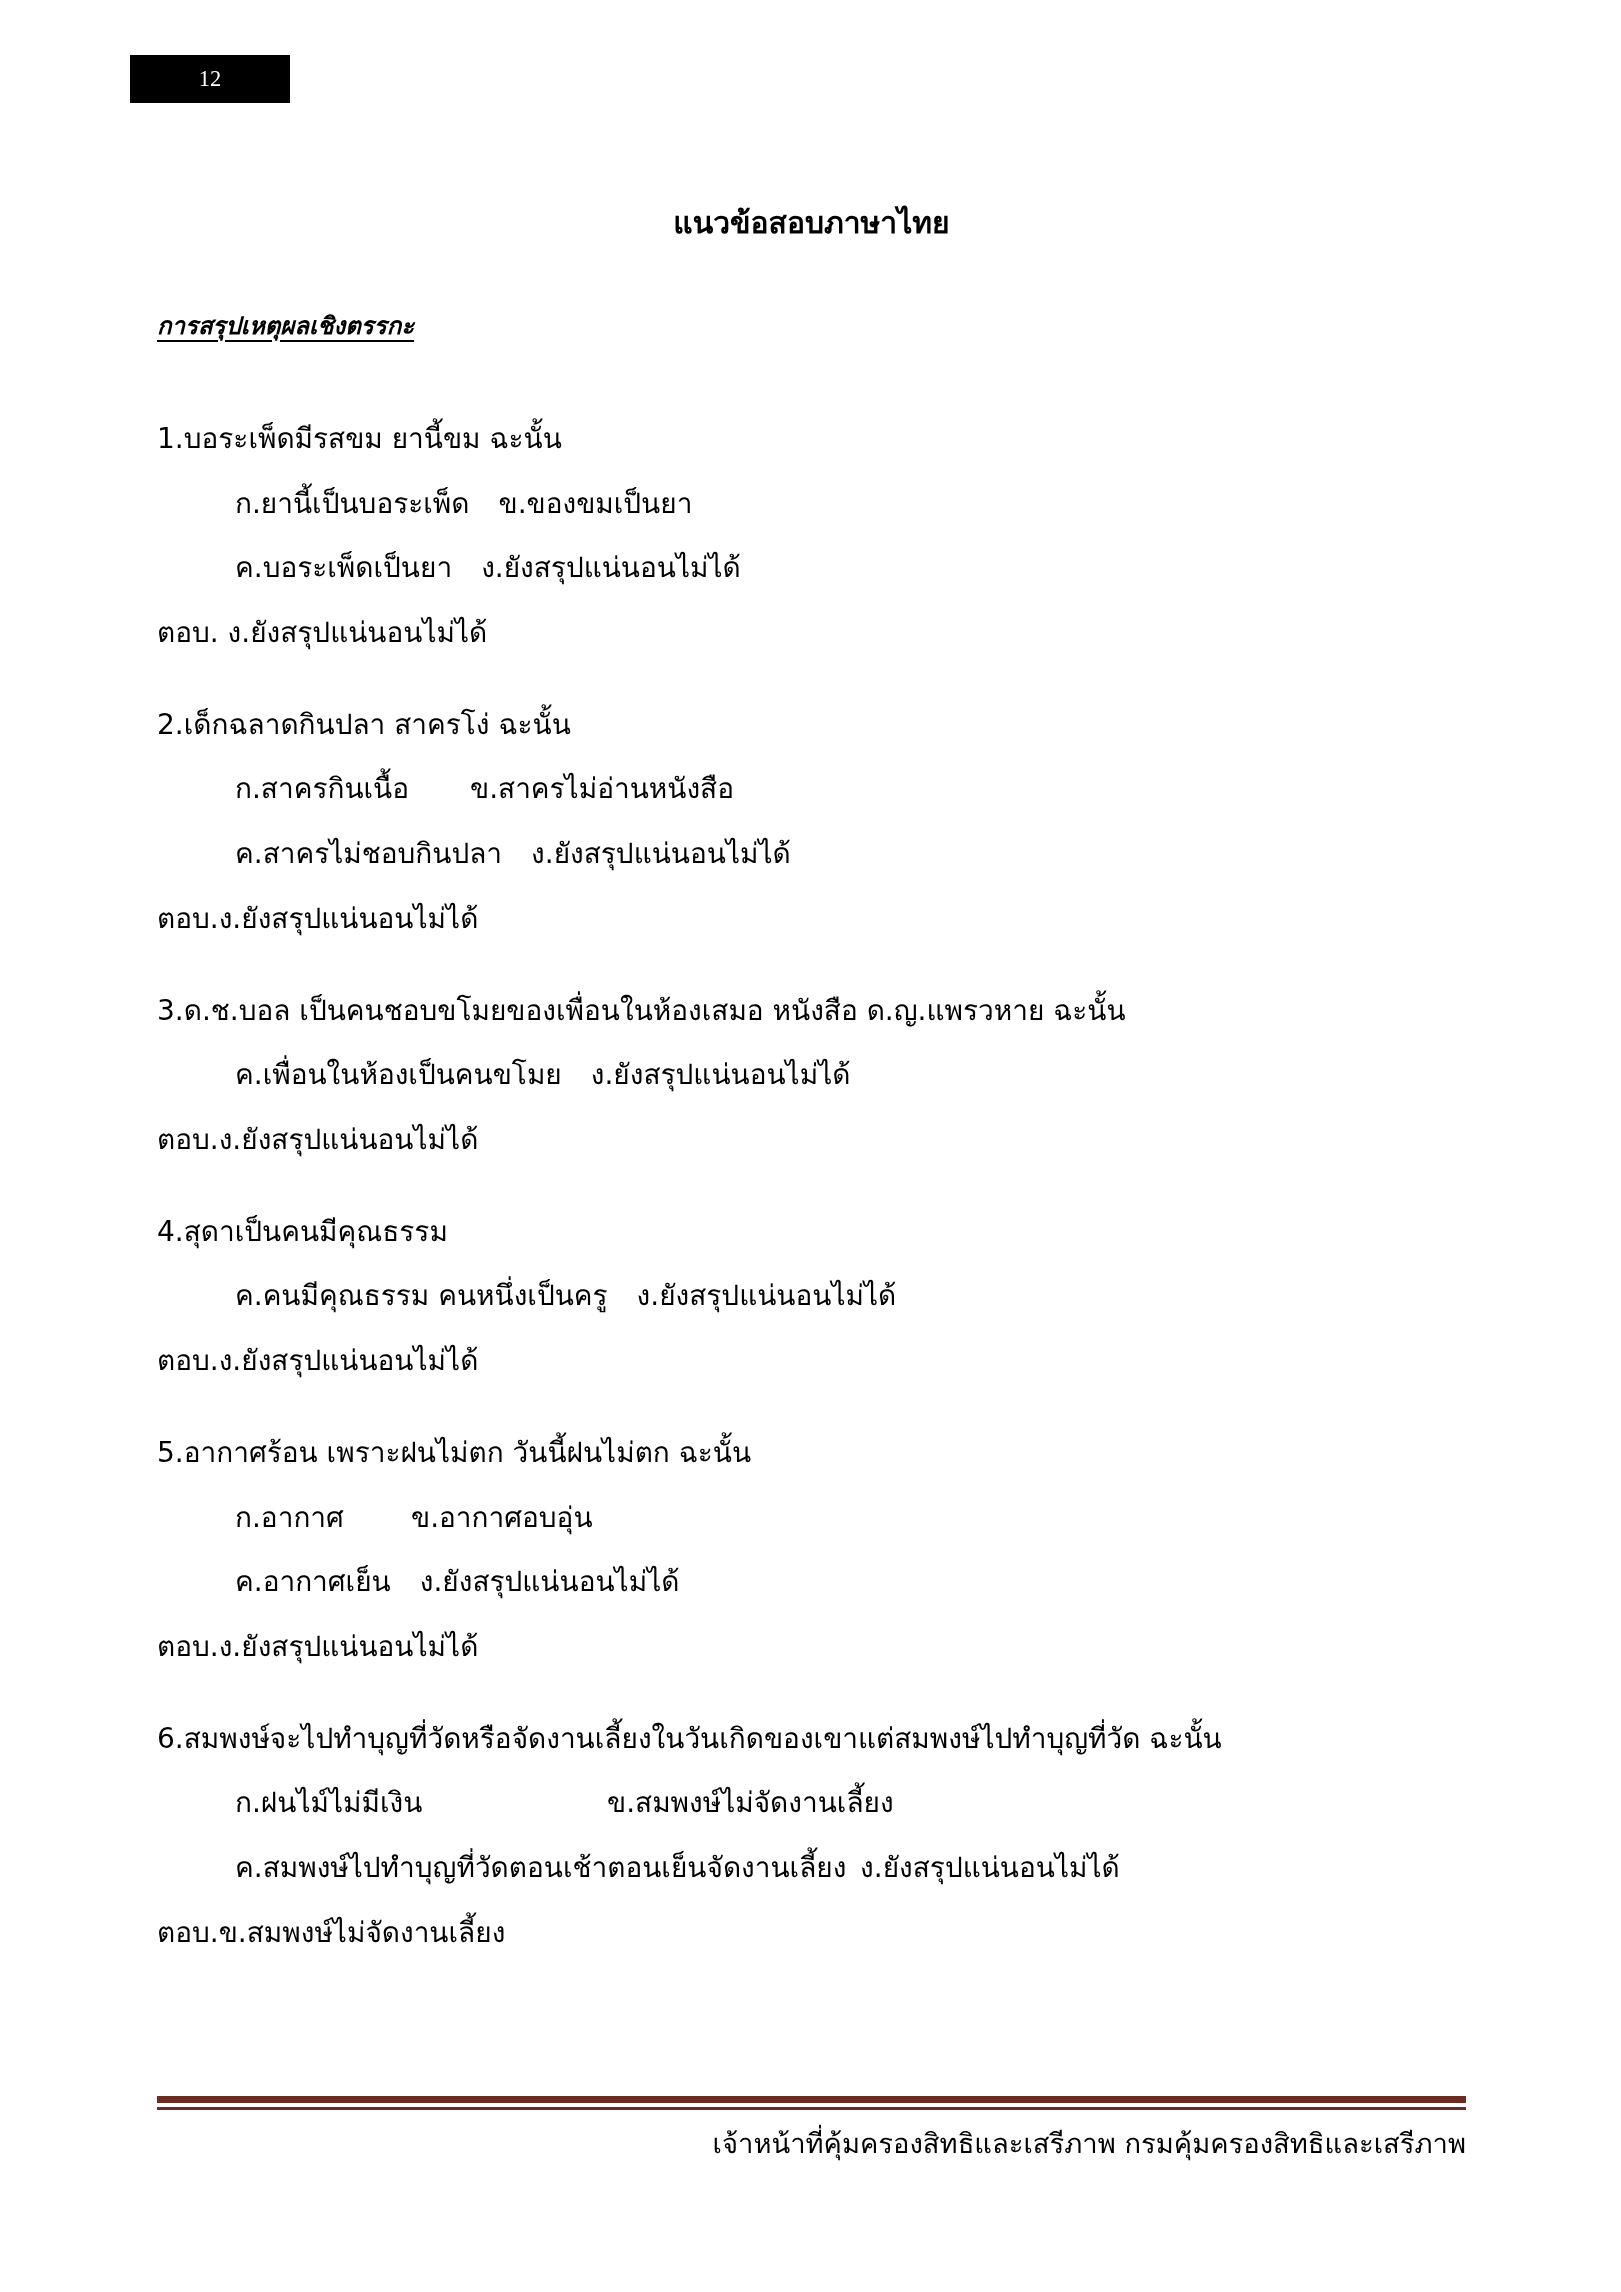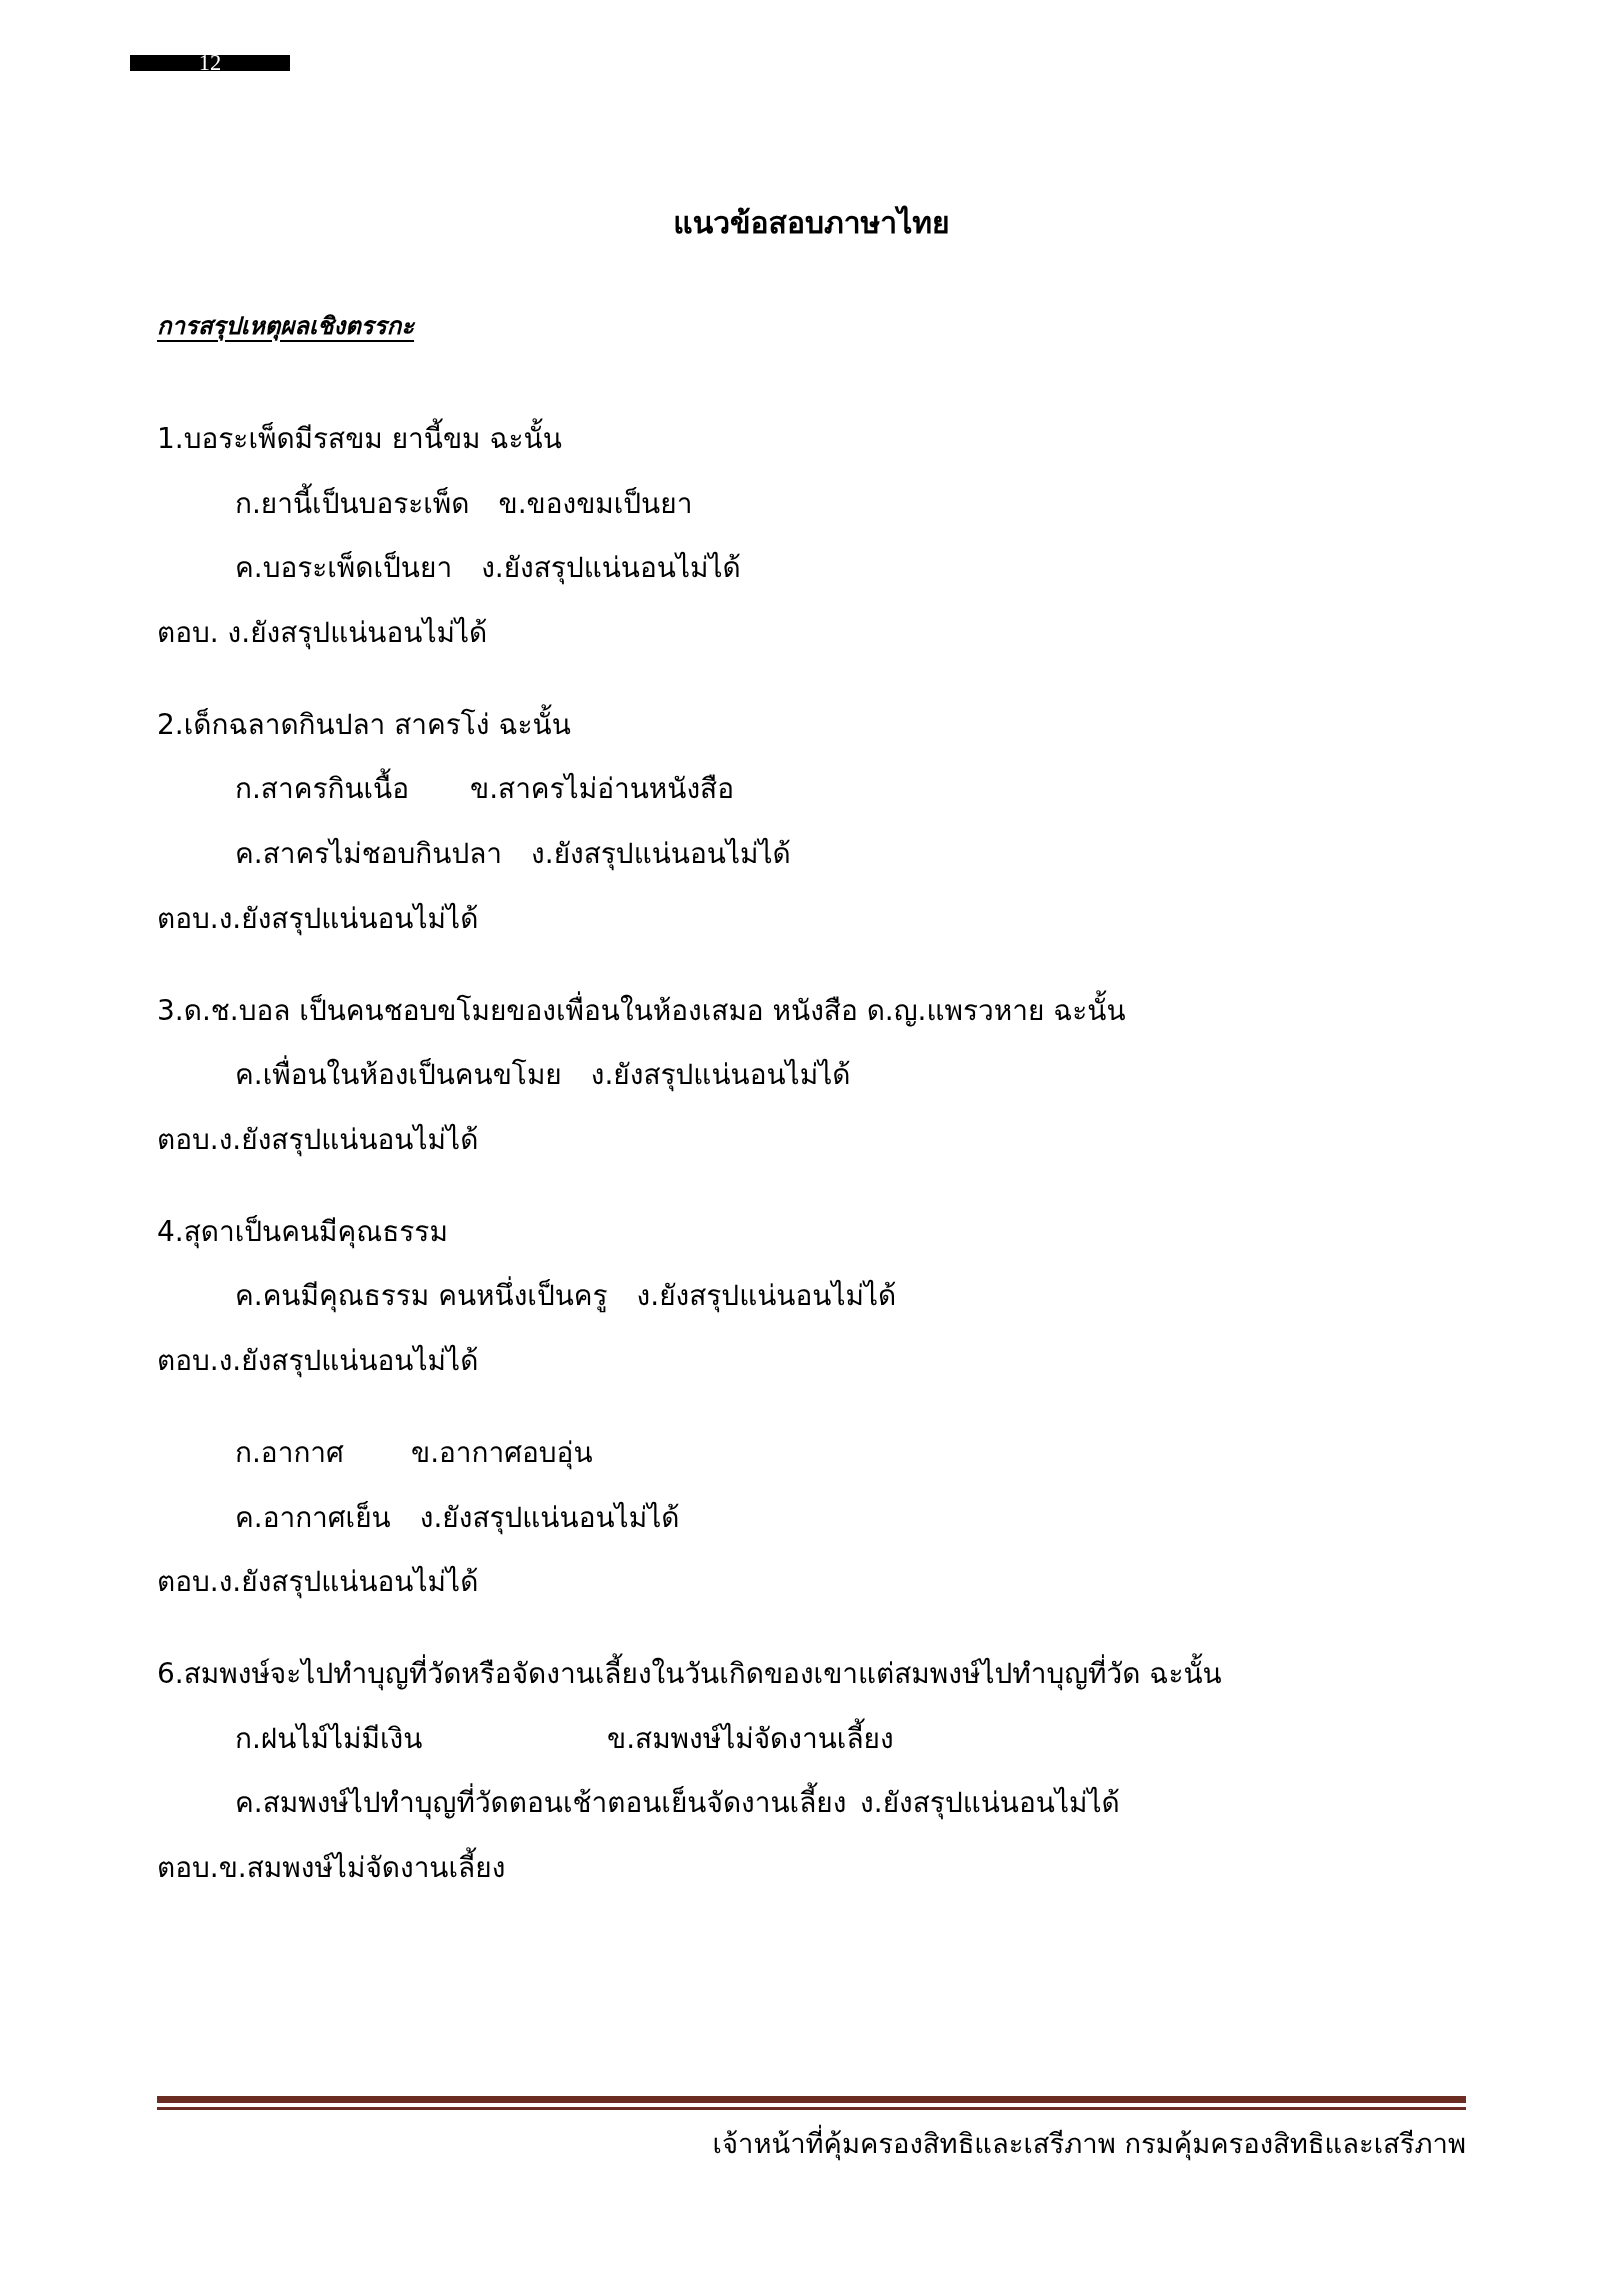--- a/index.html
+++ b/index.html
@@ -15,21 +15,21 @@
     color: #000000;
     overflow: hidden;
   }
 
   
   .page-badge {
     position: absolute;
     left: 130px;
     top: 55px;
     width: 160px;
-    height: 16px;
+    height: 48px;
     background: #000000;
     color: #ffffff;
     display: flex;
     align-items: center;
     justify-content: center;
     font-family: "Liberation Serif", serif;
     font-size: 22.5px;
   }
 
   .content {
@@ -168,20 +168,21 @@
     <div class="question">
       <div class="q-line">4.สุดาเป็นคนมีคุณธรรม</div>
       <div class="q-line opt-row">
         <span class="opt-cell cw-325">ค.คนมีคุณธรรม คนหนึ่งเป็นครู</span>
         <span class="opt-cell">ง.ยังสรุปแน่นอนไม่ได้</span>
       </div>
       <div class="q-line q-answer">ตอบ.ง.ยังสรุปแน่นอนไม่ได้</div>
     </div>
 
     <div class="question">
+      <div class="q-line">5.อากาศร้อน เพราะฝนไม่ตก วันนี้ฝนไม่ตก ฉะนั้น</div>
       <div class="q-line opt-row">
         <span class="opt-cell cw-180">ก.อากาศ</span>
         <span class="opt-cell">ข.อากาศอบอุ่น</span>
       </div>
       <div class="q-line opt-row">
         <span class="opt-cell cw-180">ค.อากาศเย็น</span>
         <span class="opt-cell">ง.ยังสรุปแน่นอนไม่ได้</span>
       </div>
       <div class="q-line q-answer">ตอบ.ง.ยังสรุปแน่นอนไม่ได้</div>
     </div>

